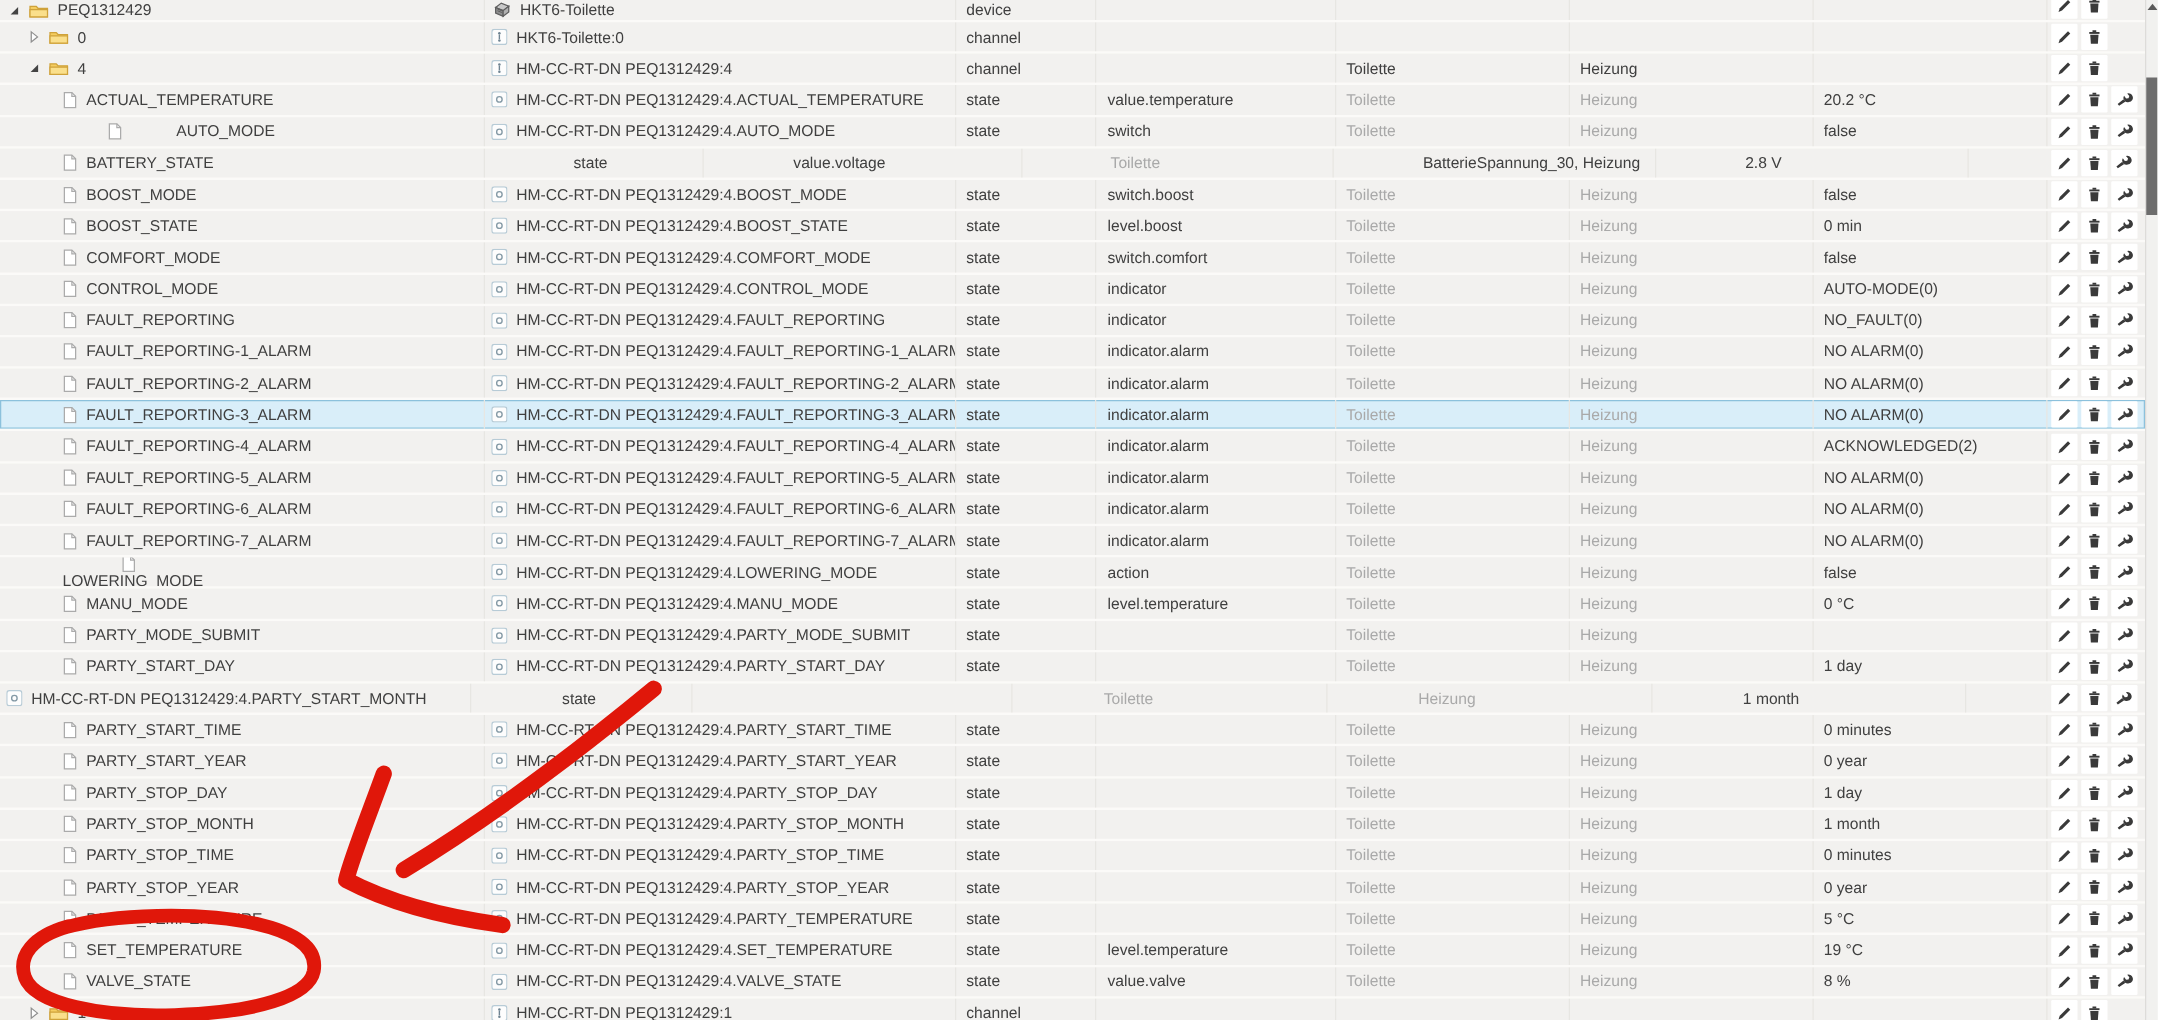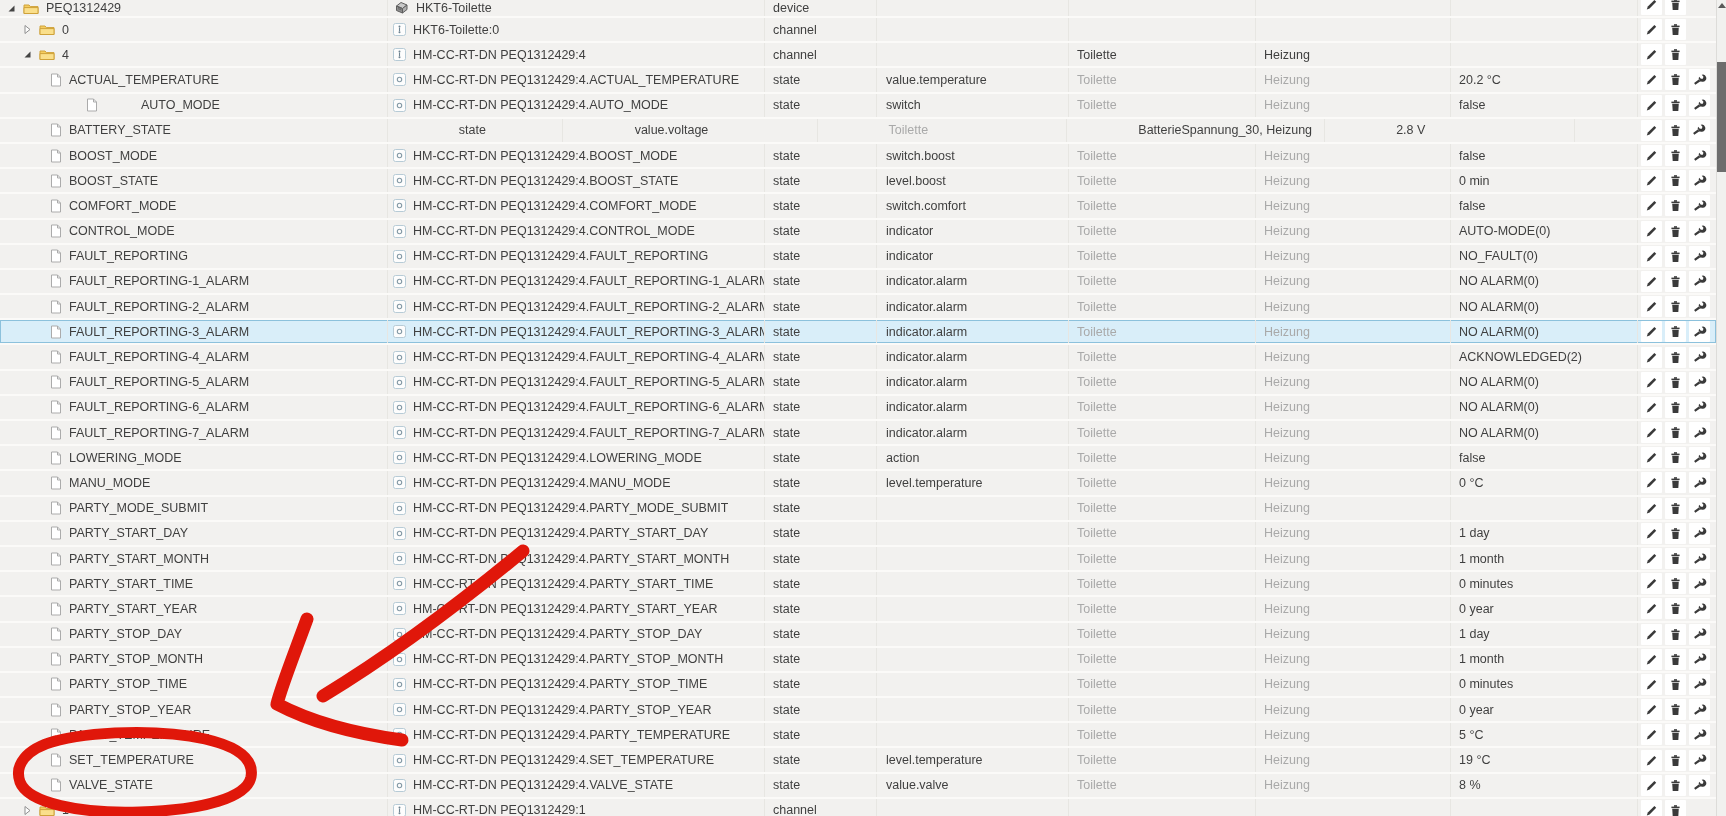--- a/index.html
+++ b/index.html
@@ -1166,21 +1166,21 @@
             <span style="display: flex;">
               <svg width="14" height="14" viewBox="0 0 14 14">
                 <path d="M12.6 3.2 A3.4 3.4 0 0 0 8 1.6 L10 3.4 L9.6 5.3 L7.7 5.7 L5.8 3.8 A3.4 3.4 0 0 0 7.6 8.1 L3 12.3 L1.6 10.9 L6 6.4 A3.4 3.4 0 0 0 10.4 8.2 A3.4 3.4 0 0 0 12.6 3.2 Z" fill="#3a3a3a" transform="rotate(8 7 7)"></path>
               </svg>
             </span>
           </div>
         </div>
       </div>
       <div class="row">
         <div class="cell c-tree">
-          <div class="tree-inner" style="margin-left: 50px;">
+          <div class="tree-inner" style="margin-left: 50px; flex-direction: column;">
             <span style="width: 0px;"></span>
             <span class="tree-ico">
               <svg width="12" height="14" viewBox="0 0 12 14">
                 <path d="M1.5 1 L7.5 1 L10.5 4 L10.5 13 L1.5 13 Z" fill="#ffffff" stroke="#ababab" stroke-width="1"></path>
                 <path d="M7.5 1 L7.5 4 L10.5 4" fill="none" stroke="#ababab" stroke-width="1"></path>
               </svg>
             </span>
             <span>LOWERING_MODE</span>
           </div>
         </div>
@@ -1411,32 +1411,20 @@
           <div class="btn">
             <span style="display: flex;">
               <svg width="14" height="14" viewBox="0 0 14 14">
                 <path d="M12.6 3.2 A3.4 3.4 0 0 0 8 1.6 L10 3.4 L9.6 5.3 L7.7 5.7 L5.8 3.8 A3.4 3.4 0 0 0 7.6 8.1 L3 12.3 L1.6 10.9 L6 6.4 A3.4 3.4 0 0 0 10.4 8.2 A3.4 3.4 0 0 0 12.6 3.2 Z" fill="#3a3a3a" transform="rotate(8 7 7)"></path>
               </svg>
             </span>
           </div>
         </div>
       </div>
       <div class="row">
-        <div class="cell c-tree">
-          <div class="tree-inner" style="margin-left: 50px;">
-            <span style="width: 0px;"></span>
-            <span class="tree-ico">
-              <svg width="12" height="14" viewBox="0 0 12 14">
-                <path d="M1.5 1 L7.5 1 L10.5 4 L10.5 13 L1.5 13 Z" fill="#ffffff" stroke="#ababab" stroke-width="1"></path>
-                <path d="M7.5 1 L7.5 4 L10.5 4" fill="none" stroke="#ababab" stroke-width="1"></path>
-              </svg>
-            </span>
-            <span>PARTY_START_MONTH</span>
-          </div>
-        </div>
         <div class="cell c-name">
           <span class="name-ico">
             <svg width="13" height="13" viewBox="0 0 13 13">
               <rect x="0.5" y="0.5" width="12" height="12" rx="2" fill="#fdfdfd" stroke="#b7cbd6" stroke-width="1"></rect>
               <circle cx="6.5" cy="6.5" r="2.2" fill="none" stroke="#859aa6" stroke-width="1.1"></circle>
             </svg>
           </span>
           <span class="name-text">HM-CC-RT-DN PEQ1312429:4.PARTY_START_MONTH</span>
         </div>
         <div class="cell c-type">

